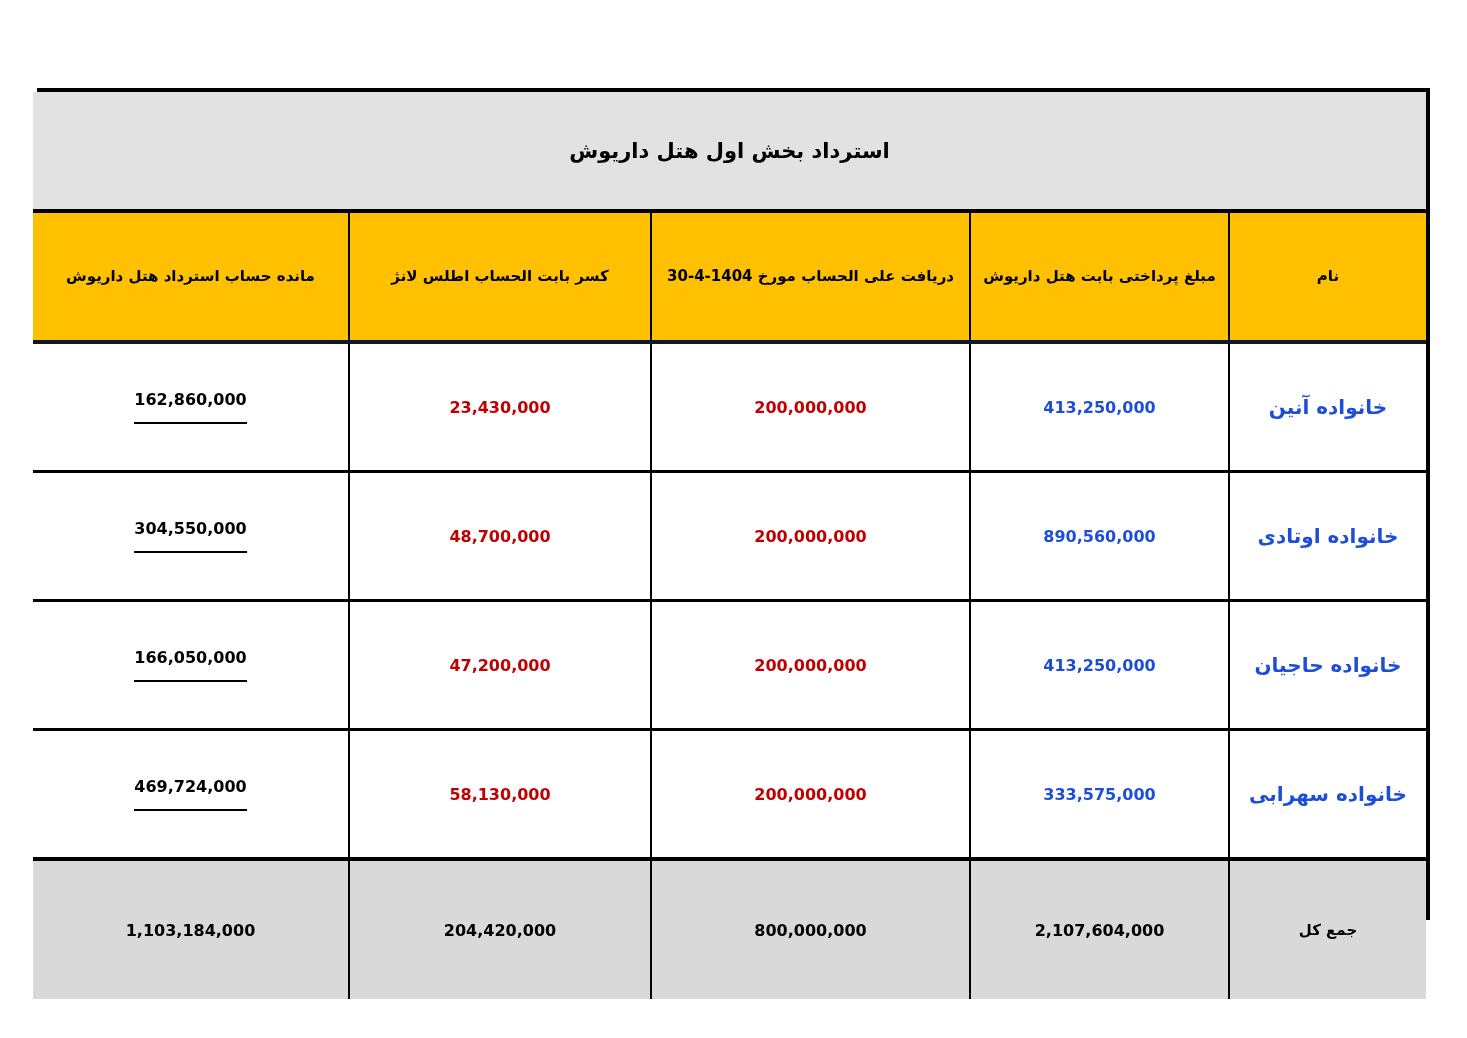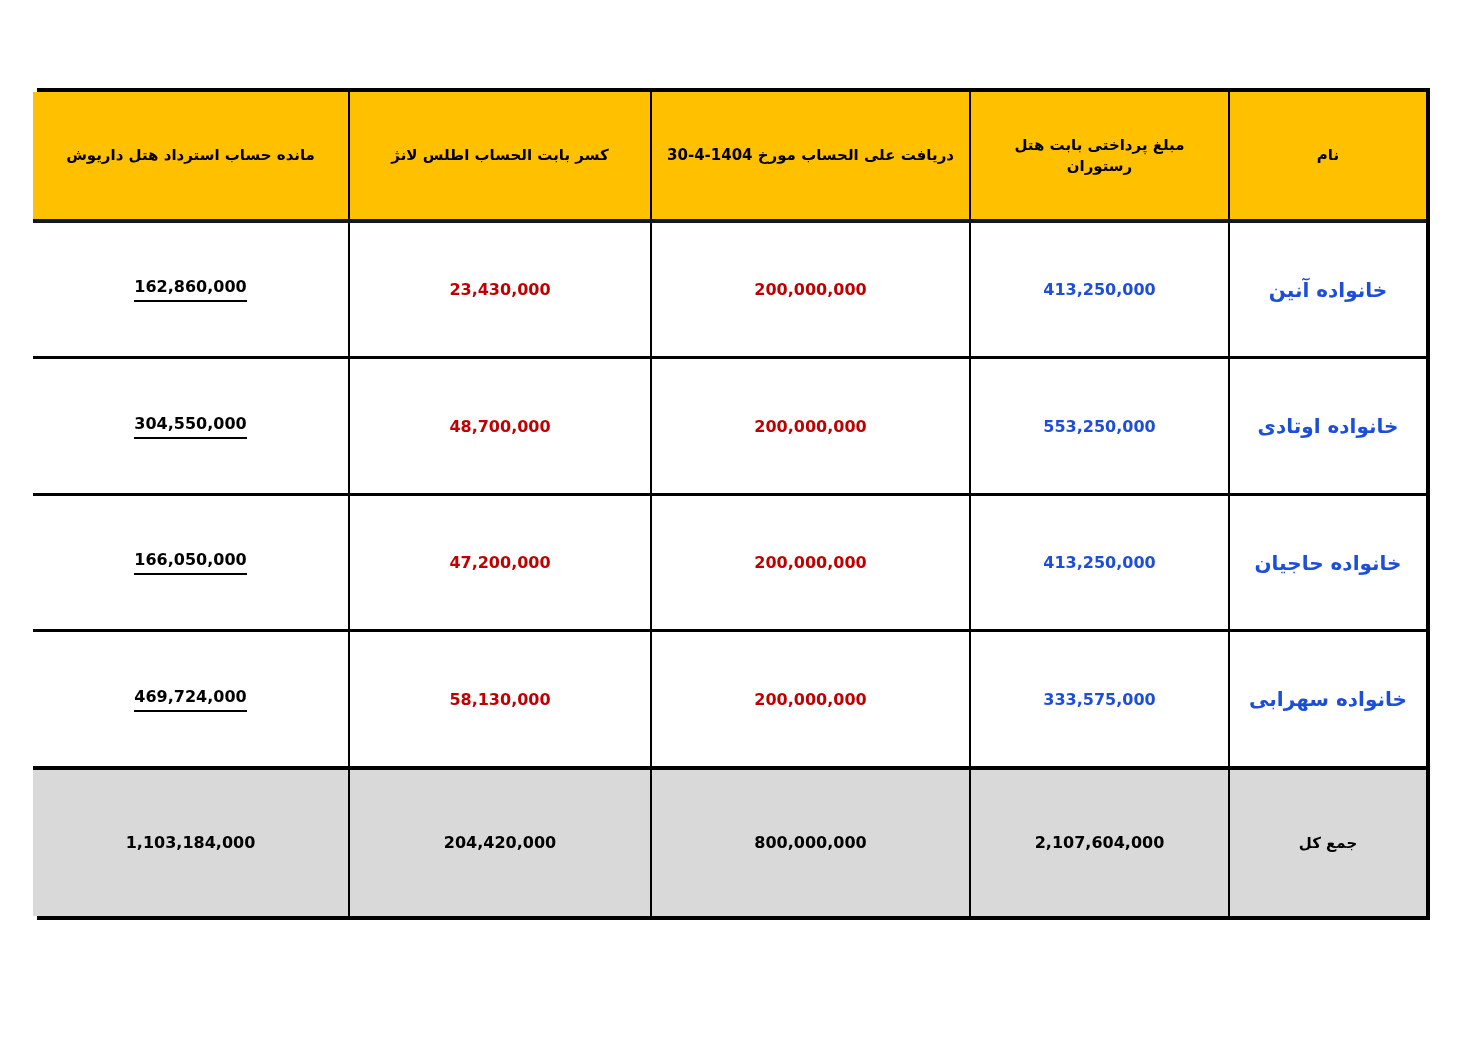--- a/index.html
+++ b/index.html
@@ -103,21 +103,21 @@
     font-weight: bold;
     direction: ltr;
   }
   td.cell-num.red   { color: #c00000; }
   td.cell-num.under {
     color: #000000;
   }
   td.cell-num.under .u {
     display: inline-block;
     border-bottom: 2px solid #000000;
-    padding-bottom: 4px;
+    padding-bottom: 13px;
   }
 
   
   .total td {
     height: 130px;
     background: #d9d9d9;
     text-align: center;
     vertical-align: middle;
     font-size: 16px;
     font-weight: bold;
@@ -139,41 +139,44 @@
     <table class="report">
       <colgroup>
         <col class="c-name">
         <col class="c-paid">
         <col class="c-recv">
         <col class="c-deduct">
         <col class="c-balance">
       </colgroup>
 
       <thead>
+        <tr>
+          <th class="title-cell" colspan="5">استرداد بخش اول هتل داریوش</th>
+        </tr>
         <tr class="hdr">
           <th>نام</th>
-          <th>مبلغ پرداختی بابت هتل رستوران</th>
+          <th>مبلغ پرداختی بابت هتل داریوش</th>
           <th>دریافت علی الحساب مورخ 1404-4-30</th>
           <th>کسر بابت الحساب اطلس لانژ</th>
           <th>مانده حساب استرداد هتل داریوش</th>
         </tr>
       </thead>
 
       <tbody>
         <tr class="data">
           <td class="cell-name">خانواده آنین</td>
           <td class="cell-num">413,250,000</td>
           <td class="cell-num red">200,000,000</td>
           <td class="cell-num red">23,430,000</td>
           <td class="cell-num under"><span class="u">162,860,000</span></td>
         </tr>
 
         <tr class="data">
           <td class="cell-name">خانواده اوتادی</td>
-          <td class="cell-num">553,250,000</td>
+          <td class="cell-num">890,560,000</td>
           <td class="cell-num red">200,000,000</td>
           <td class="cell-num red">48,700,000</td>
           <td class="cell-num under"><span class="u">304,550,000</span></td>
         </tr>
 
         <tr class="data">
           <td class="cell-name">خانواده حاجیان</td>
           <td class="cell-num">413,250,000</td>
           <td class="cell-num red">200,000,000</td>
           <td class="cell-num red">47,200,000</td>

